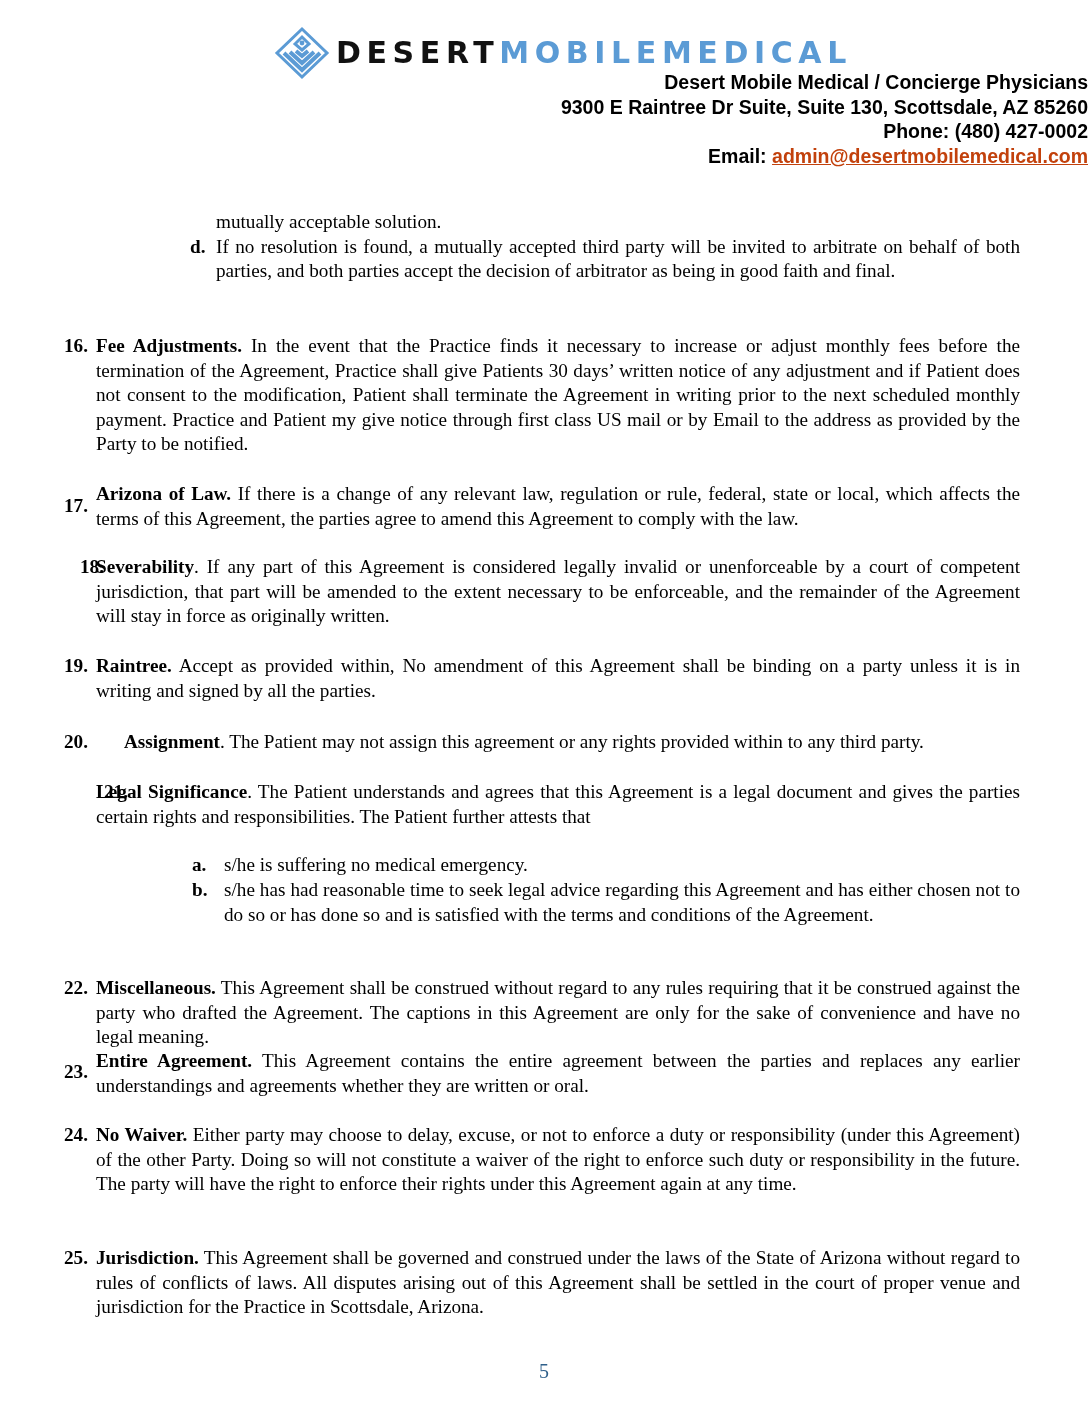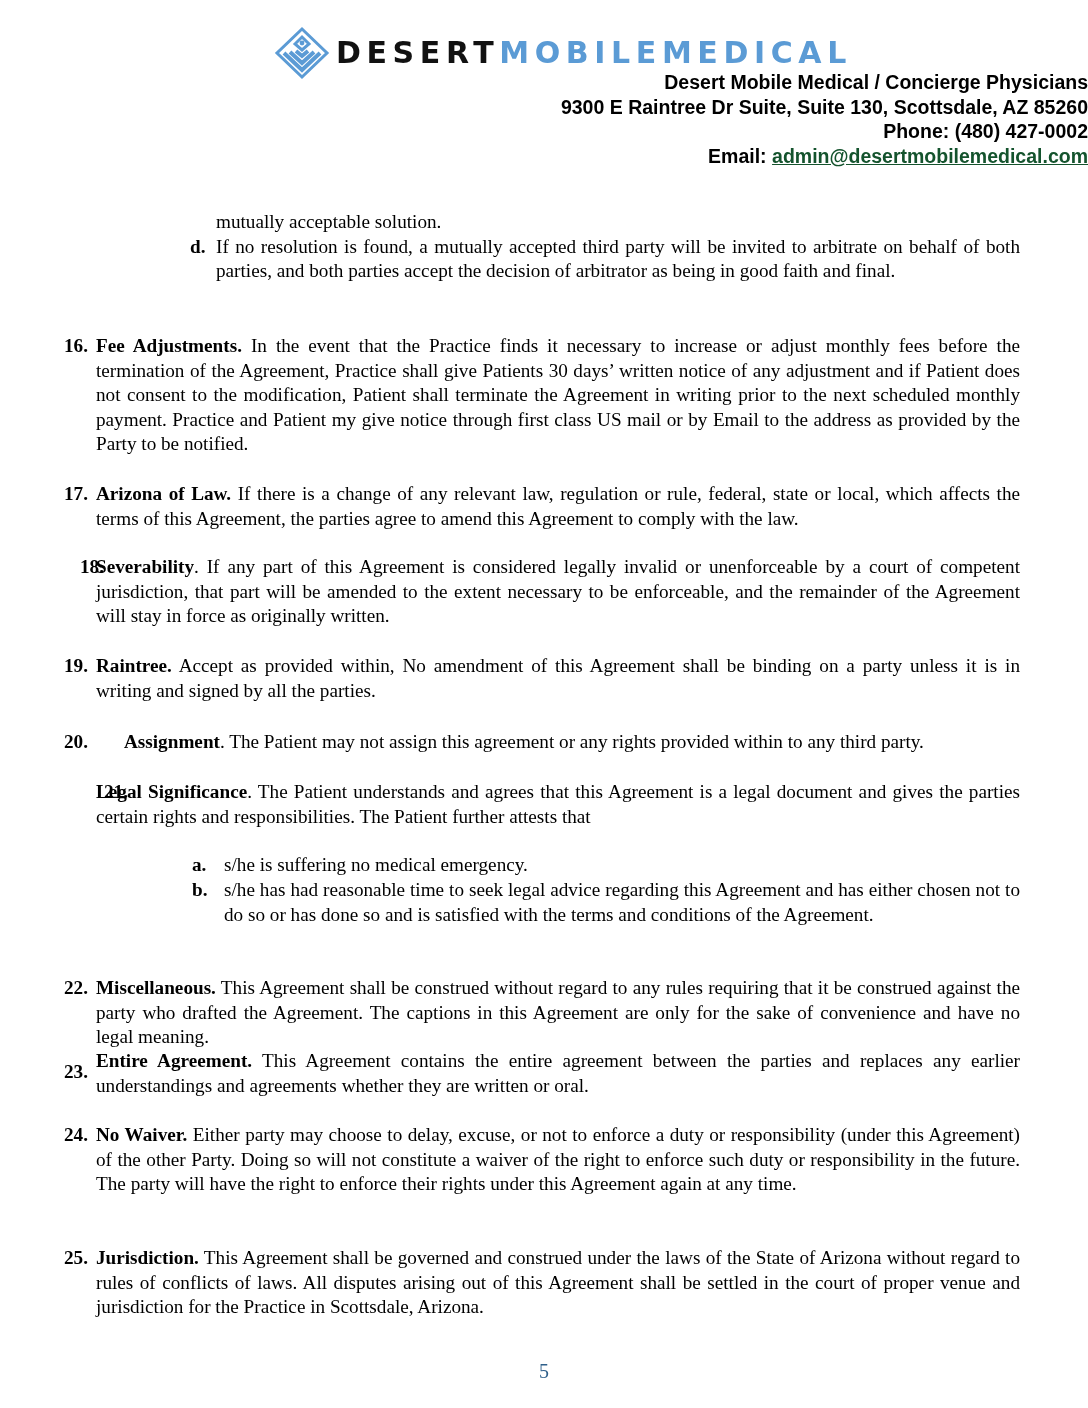--- a/index.html
+++ b/index.html
@@ -8,21 +8,21 @@
 
     
     .logo-row { position: absolute; top: 24px; left: 272px; height: 58px; display: flex; align-items: center; }
     .logo-mark { width: 60px; height: 56px; }
     .logo-word { margin-left: 4px; font-family: "DejaVu Sans", sans-serif; font-weight: bold; font-size: 30px; letter-spacing: 5.6px; line-height: 1; }
     .logo-word .w1 { color: #111111; }
     .logo-word .w2 { color: #5b9bd5; }
 
     .contact { position: absolute; top: 70px; left: 0; width: 1088px; text-align: right;
       font-family: "Liberation Sans", sans-serif; font-weight: bold; font-size: 19.5px; line-height: 24.5px; color: #000; }
-    .contact a { color: #14532d; text-decoration: underline; }
+    .contact a { color: #c2410c; text-decoration: underline; }
 
     
     .body { position: absolute; left: 0; top: 210px; width: 1088px;
       font-family: "Liberation Serif", serif; font-size: 19.2px; line-height: 24.6px; color: #000; }
     .blk { position: absolute; text-align: justify; text-align-last: left; }
     .num, .letter { position: absolute; font-weight: bold; }
     .hd { font-weight: bold; }
 
     .footer-page { position: absolute; top: 1360px; left: 0; width: 1088px; text-align: center;
       font-family: "Liberation Serif", serif; font-size: 20px; color: #2e5f8a; }
@@ -66,21 +66,21 @@
 
     <span class="letter" style="left:190px; top:24.6px;">d.</span>
     <div class="blk" style="left:216px; top:24.6px; width:804px;">If no resolution is found, a mutually accepted third party will be invited to arbitrate on behalf of both parties, and both parties accept the decision of arbitrator as being in good faith and final.</div>
 
     <div>
       <span class="num" style="left:64px; top:124px;">16.</span>
       <div class="blk" style="left:96px; top:124px; width:924px;"><span class="hd">Fee Adjustments.</span><span> In the event that the Practice finds it necessary to increase or adjust monthly fees before the termination of the Agreement, Practice shall give Patients 30 days’ written notice of any adjustment and if Patient does not consent to the modification, Patient shall terminate the Agreement in writing prior to the next scheduled monthly payment. Practice and Patient my give notice through first class US mail or by Email to the address as provided by the Party to be notified.</span></div>
     </div>
 
     <div>
-      <span class="num" style="left:64px; top:272px;">17.</span>
+      <span class="num" style="left:64px; top:284px;">17.</span>
       <div class="blk" style="left:96px; top:272px; width:924px;"><span class="hd">Arizona of Law.</span><span>  If there is a change of any relevant law, regulation or rule, federal, state or local, which affects the terms of this Agreement, the parties agree to amend this Agreement to comply with the law.</span></div>
     </div>
 
     <div>
       <span class="num" style="left:64px; top:345px;margin-left:16px;">18.</span>
       <div class="blk" style="left:96px; top:345px; width:924px;"><span class="hd">Severability</span><span>.  If any part of this Agreement is considered legally invalid or unenforceable by a court of competent jurisdiction, that part will be amended to the extent necessary to be enforceable, and the remainder of the Agreement will stay in force as originally written.</span></div>
     </div>
 
     <div>
       <span class="num" style="left:64px; top:444px;">19.</span>

